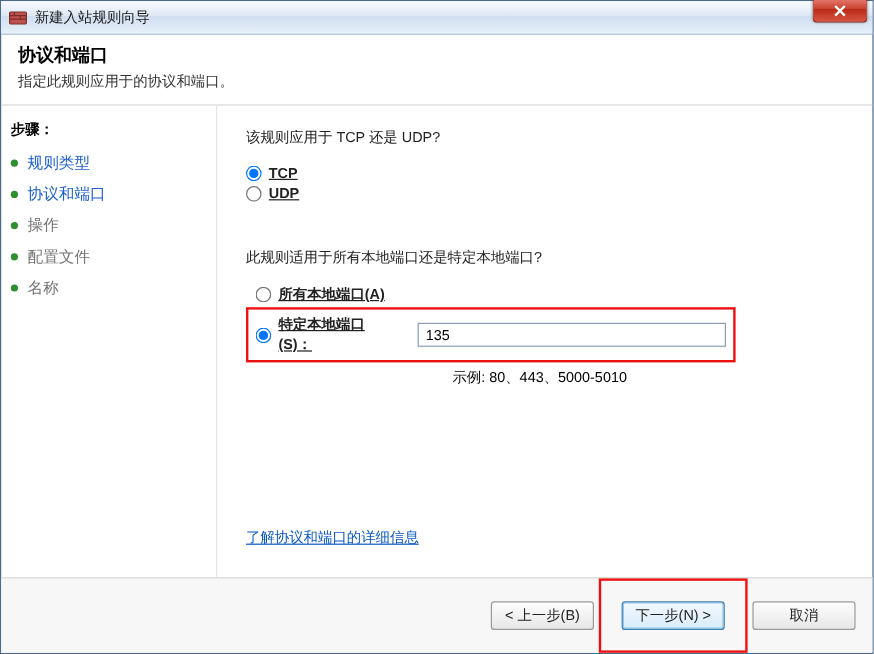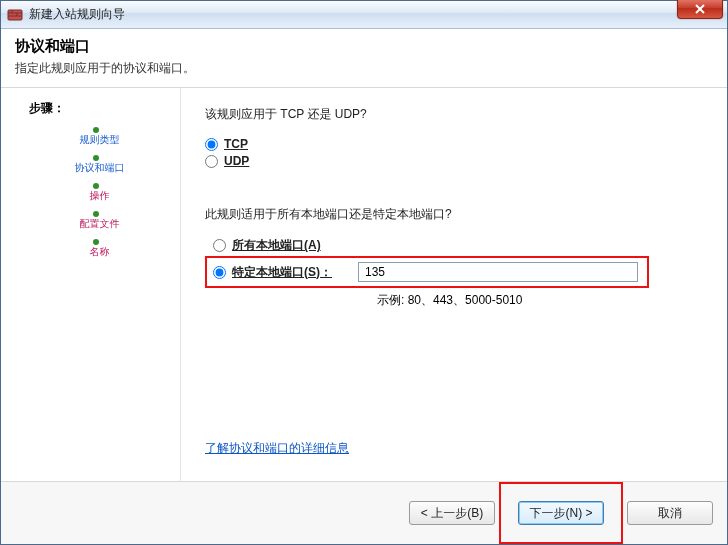--- a/index.html
+++ b/index.html
@@ -33,40 +33,40 @@
   
   .header {
     flex:0 0 auto; padding:8px 14px 10px 14px;
     border-bottom:1px solid #d8d8d8;
   }
   .header h1 { margin:0 0 4px 0; font-size:15px; font-weight:bold; color:#000;}
   .header p  { margin:0; font-size:12px; color:#333;}
   
   .body { flex:1 1 auto; display:flex; overflow:hidden; }
   .sidebar {
-    width:180px; flex:0 0 180px; padding:12px 10px 10px 28px;
+    width:180px; flex:0 0 180px; padding:12px 10px 10px 8px;
     border-right:1px solid #e6e6e6;
   }
   .sidebar .steps-title { font-size:12px; font-weight:bold; color:#000; margin-bottom:10px;}
-  .step { display:flex; align-items:center; font-size:10px; margin:8px 0; cursor:pointer;flex-direction:column;}
+  .step { display:flex; align-items:center; font-size:13px; margin:8px 0; cursor:pointer;}
   .step .bullet { width:6px;height:6px;border-radius:50%; margin-right:8px;}
   .step.active .bullet { background:#2f8f2f; }
   .step.done   .bullet { background:#2f8f2f; }
   .step        .bullet { background:#2f8f2f; }
   .step.active span { color:#1a5fd0; }
   .step.done   span { color:#1a5fd0; }
-  .step span { color:#be185d; }
+  .step span { color:#737373; }
   .content { flex:1 1 auto; padding:18px 24px 12px 24px; position:relative; font-size:12px; color:#222;}
   .q { margin-bottom:14px; }
   .radio-row { display:flex; align-items:center; margin:3px 0 3px 0;}
   .radio-row input { margin:0 6px 0 0; }
   .radio-row label { font-weight:bold; font-size:12px;text-decoration:underline;}
   .section2 { margin-top:38px;}
   .port-block { margin-top:8px;}
-  .hl { border:2px solid #e11; padding:4px 6px; display:flex; align-items:center; width:444px;}
+  .hl { border:2px solid #e11; padding:4px 6px; display:flex; align-items:center; width:408px;}
   .hl .radio-row { margin:0;}
   .hl label { font-weight:bold;}
   .port-input {
     margin-left:26px; width:280px; height:20px;
     border:1px solid #8a9db5; padding:1px 6px; font-size:12px; background:#fff;
   }
   .example { margin:4px 0 0 172px; font-size:12px; color:#000000;}
   .all-row { margin:6px 0 2px 8px;}
   .link { color:#0b57c4; text-decoration:underline; cursor:pointer; position:absolute; bottom:24px; left:24px; font-size:12px;}
   

